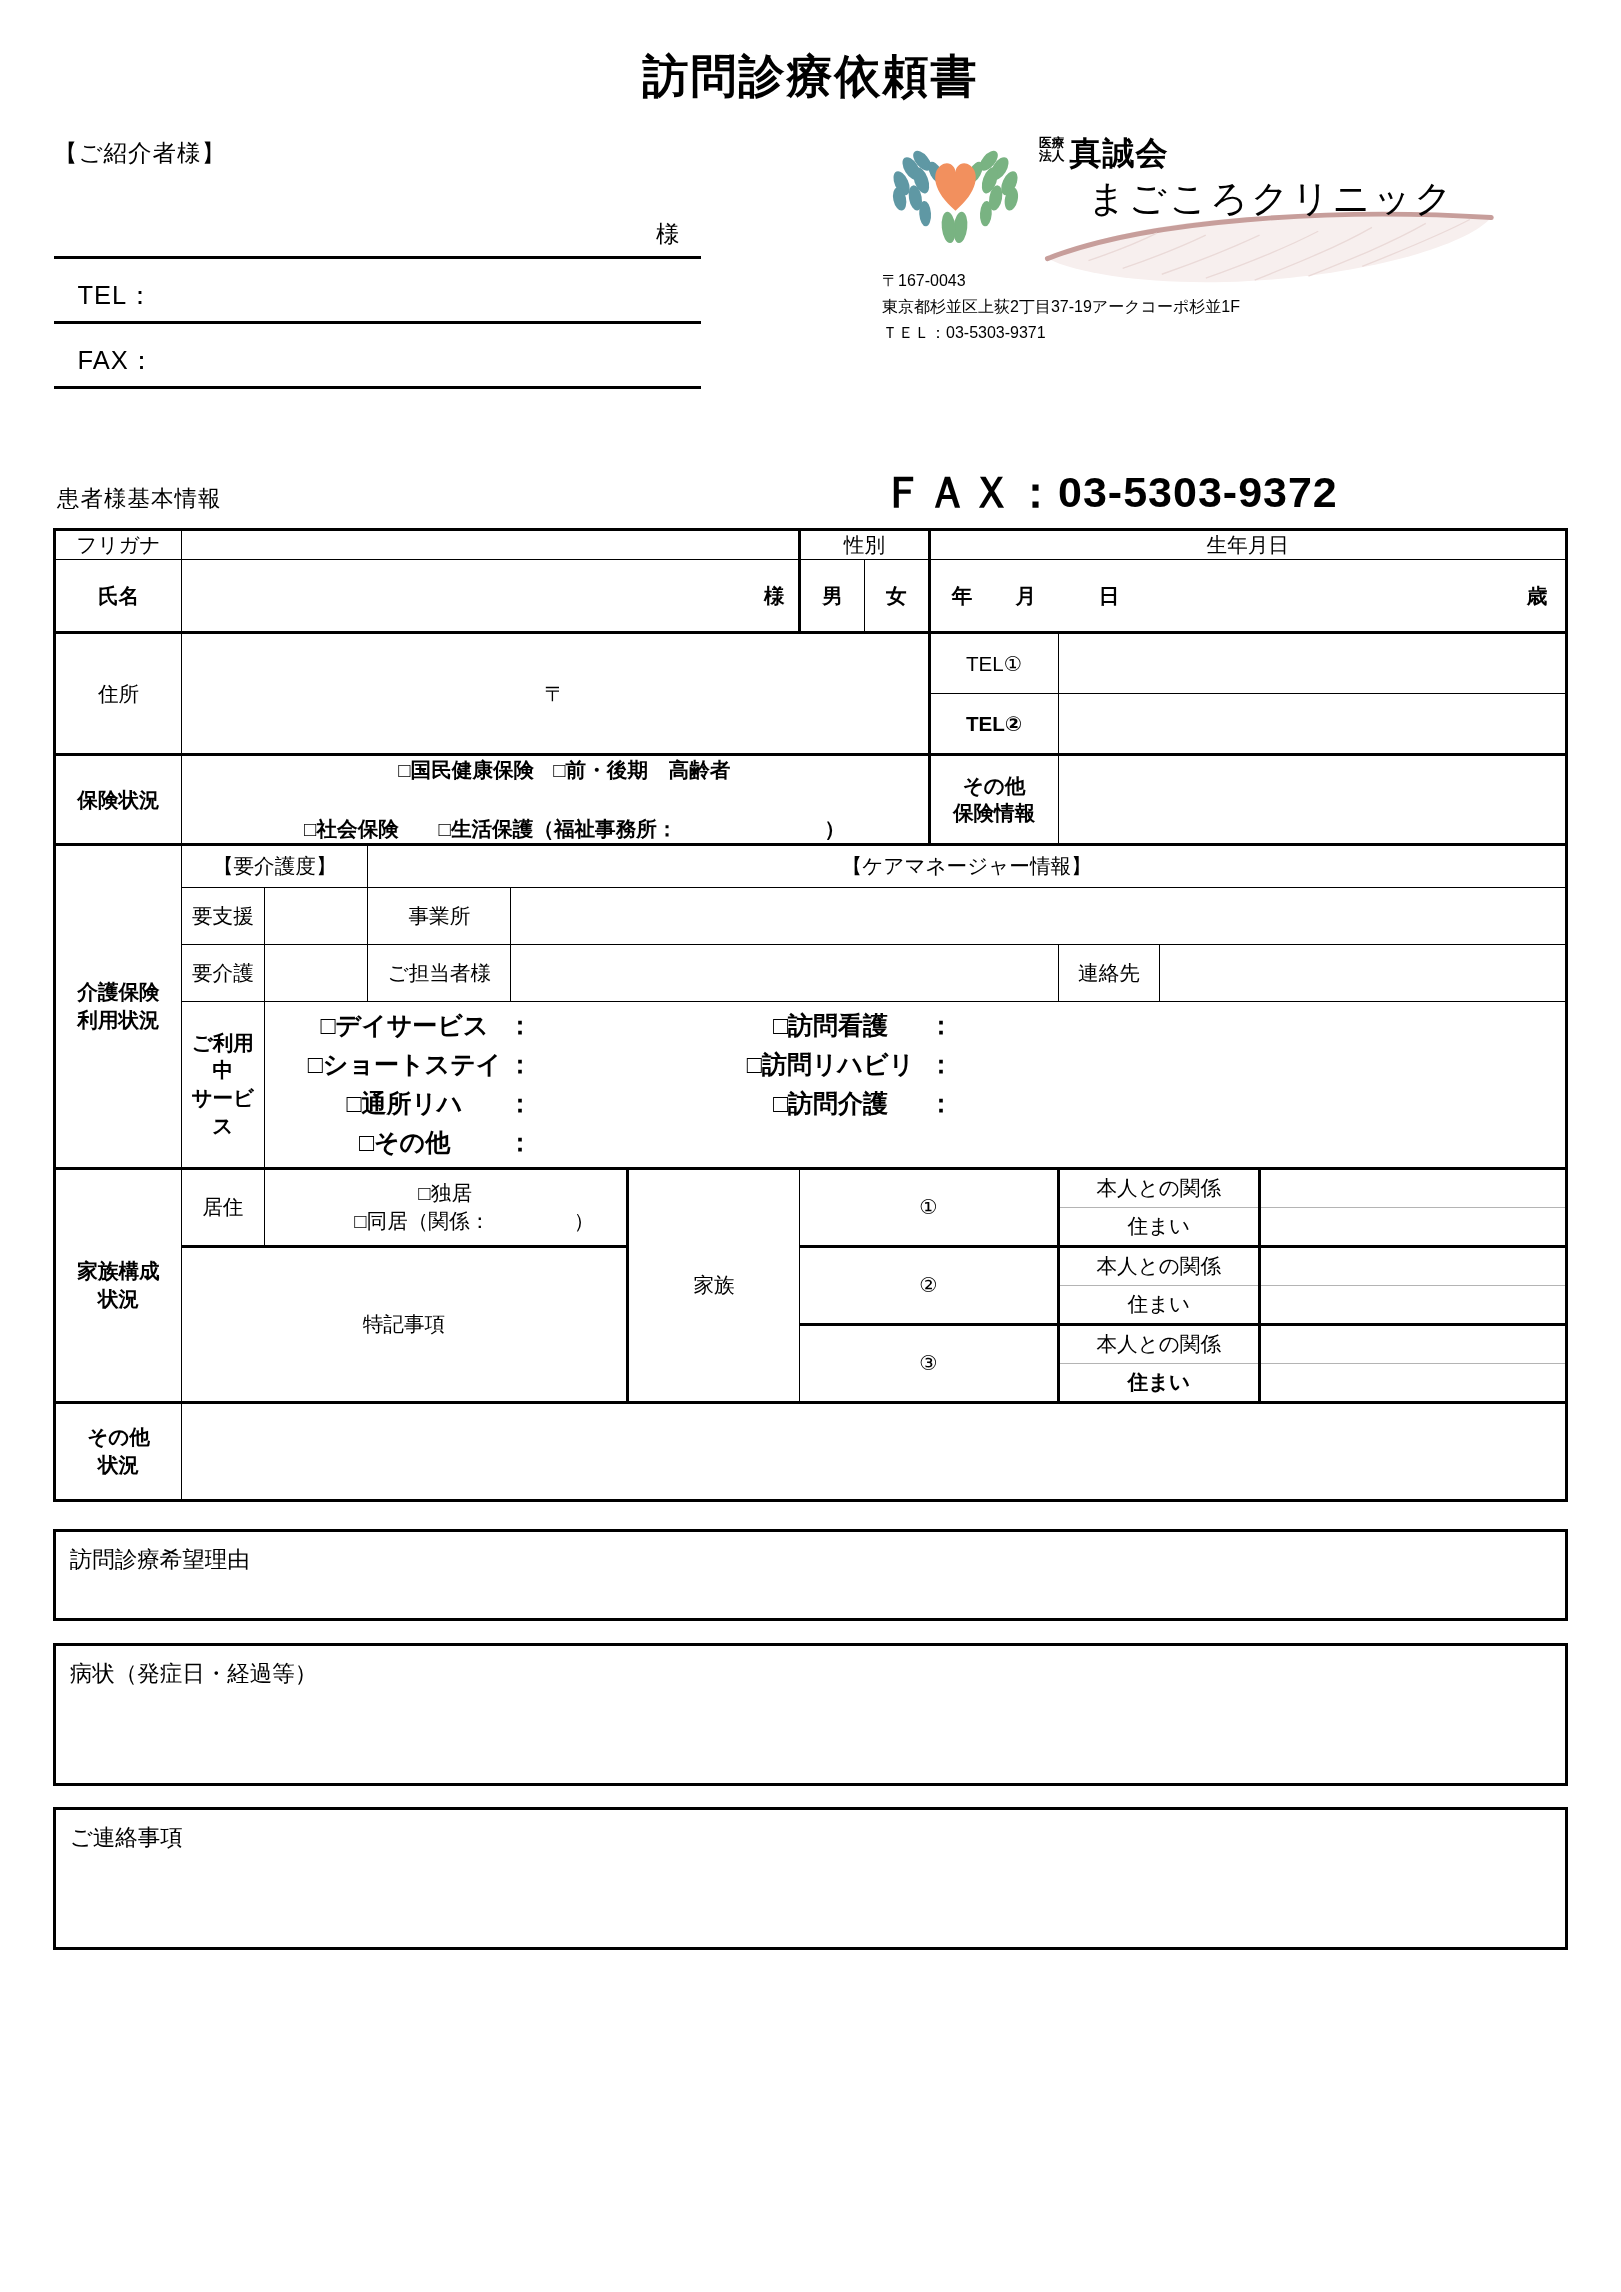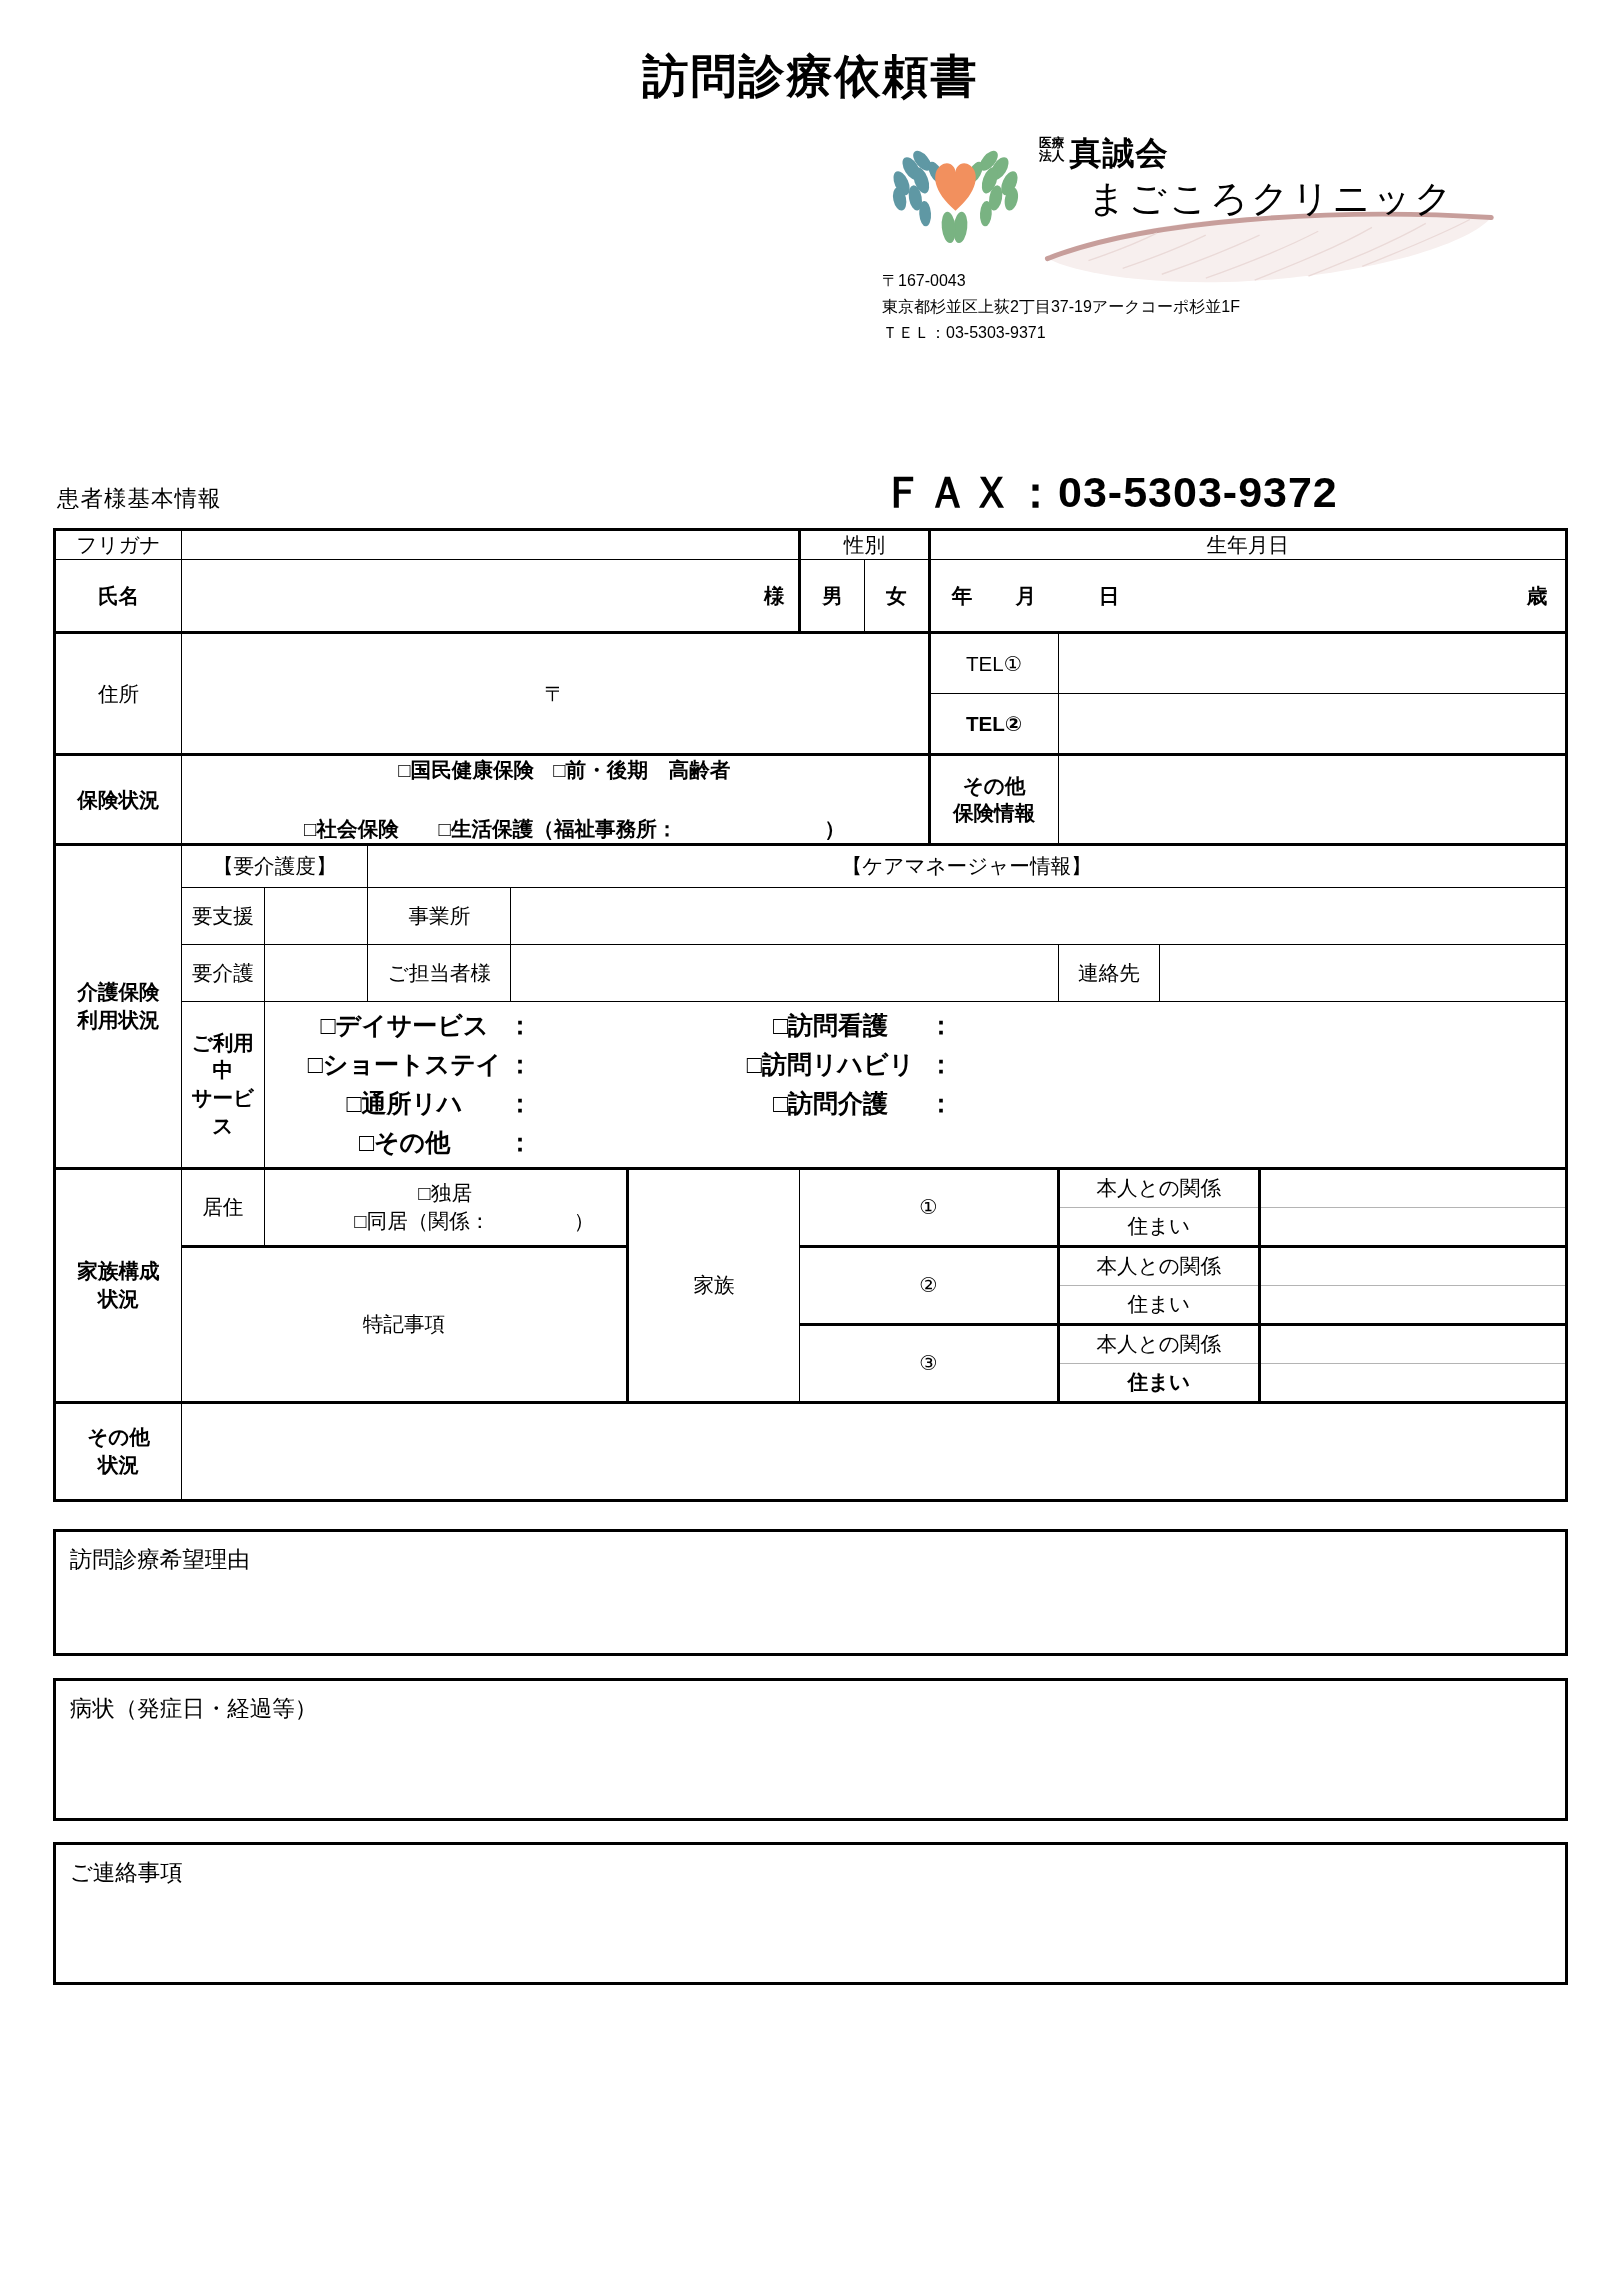--- a/index.html
+++ b/index.html
@@ -237,20 +237,32 @@
 </style>
 </head>
 <body>
 
 <div class="page">
 
   <div class="doc-title">訪問診療依頼書</div>
 
   <div class="header-wrap">
 
+    <div class="referrer">
+      <div class="referrer-title">【ご紹介者様】</div>
+      <div class="ref-line first">
+        <span class="sama">様</span>
+      </div>
+      <div class="ref-line">
+        <span class="lab">TEL：</span>
+      </div>
+      <div class="ref-line">
+        <span class="lab">FAX：</span>
+      </div>
+    </div>
 
     <div class="clinic">
       <div class="clinic-top">
 
         <svg class="logo-mark" viewBox="0 0 150 120">
           <g fill="#5f98a4">
             <ellipse cx="30" cy="32" rx="7" ry="13" transform="rotate(-32 30 32)"></ellipse>
             <ellipse cx="20" cy="47" rx="7" ry="13" transform="rotate(-24 20 47)"></ellipse>
             <ellipse cx="18" cy="63" rx="6.5" ry="12" transform="rotate(-12 18 63)"></ellipse>
             <ellipse cx="41" cy="24" rx="6.5" ry="12" transform="rotate(-40 41 24)"></ellipse>
@@ -516,21 +528,21 @@
       <td class="b-l b-t b-b">
         <span>その他</span><br>
         <span>状況</span>
       </td>
       <td class="b-t b-b b-r" colspan="13"></td>
     </tr>
   </tbody>
     </table>
 
   <div class="gap-lg"></div>
-  <div class="free-box" style="height:127px">
+  <div class="free-box" style="height:92px">
     <span>訪問診療希望理由</span>
   </div>
 
   <div class="gap-md"></div>
   <div class="free-box" style="height:143px">
     <span>病状（発症日・経過等）</span>
   </div>
 
   <div class="gap-md"></div>
   <div class="free-box" style="height:143px">

